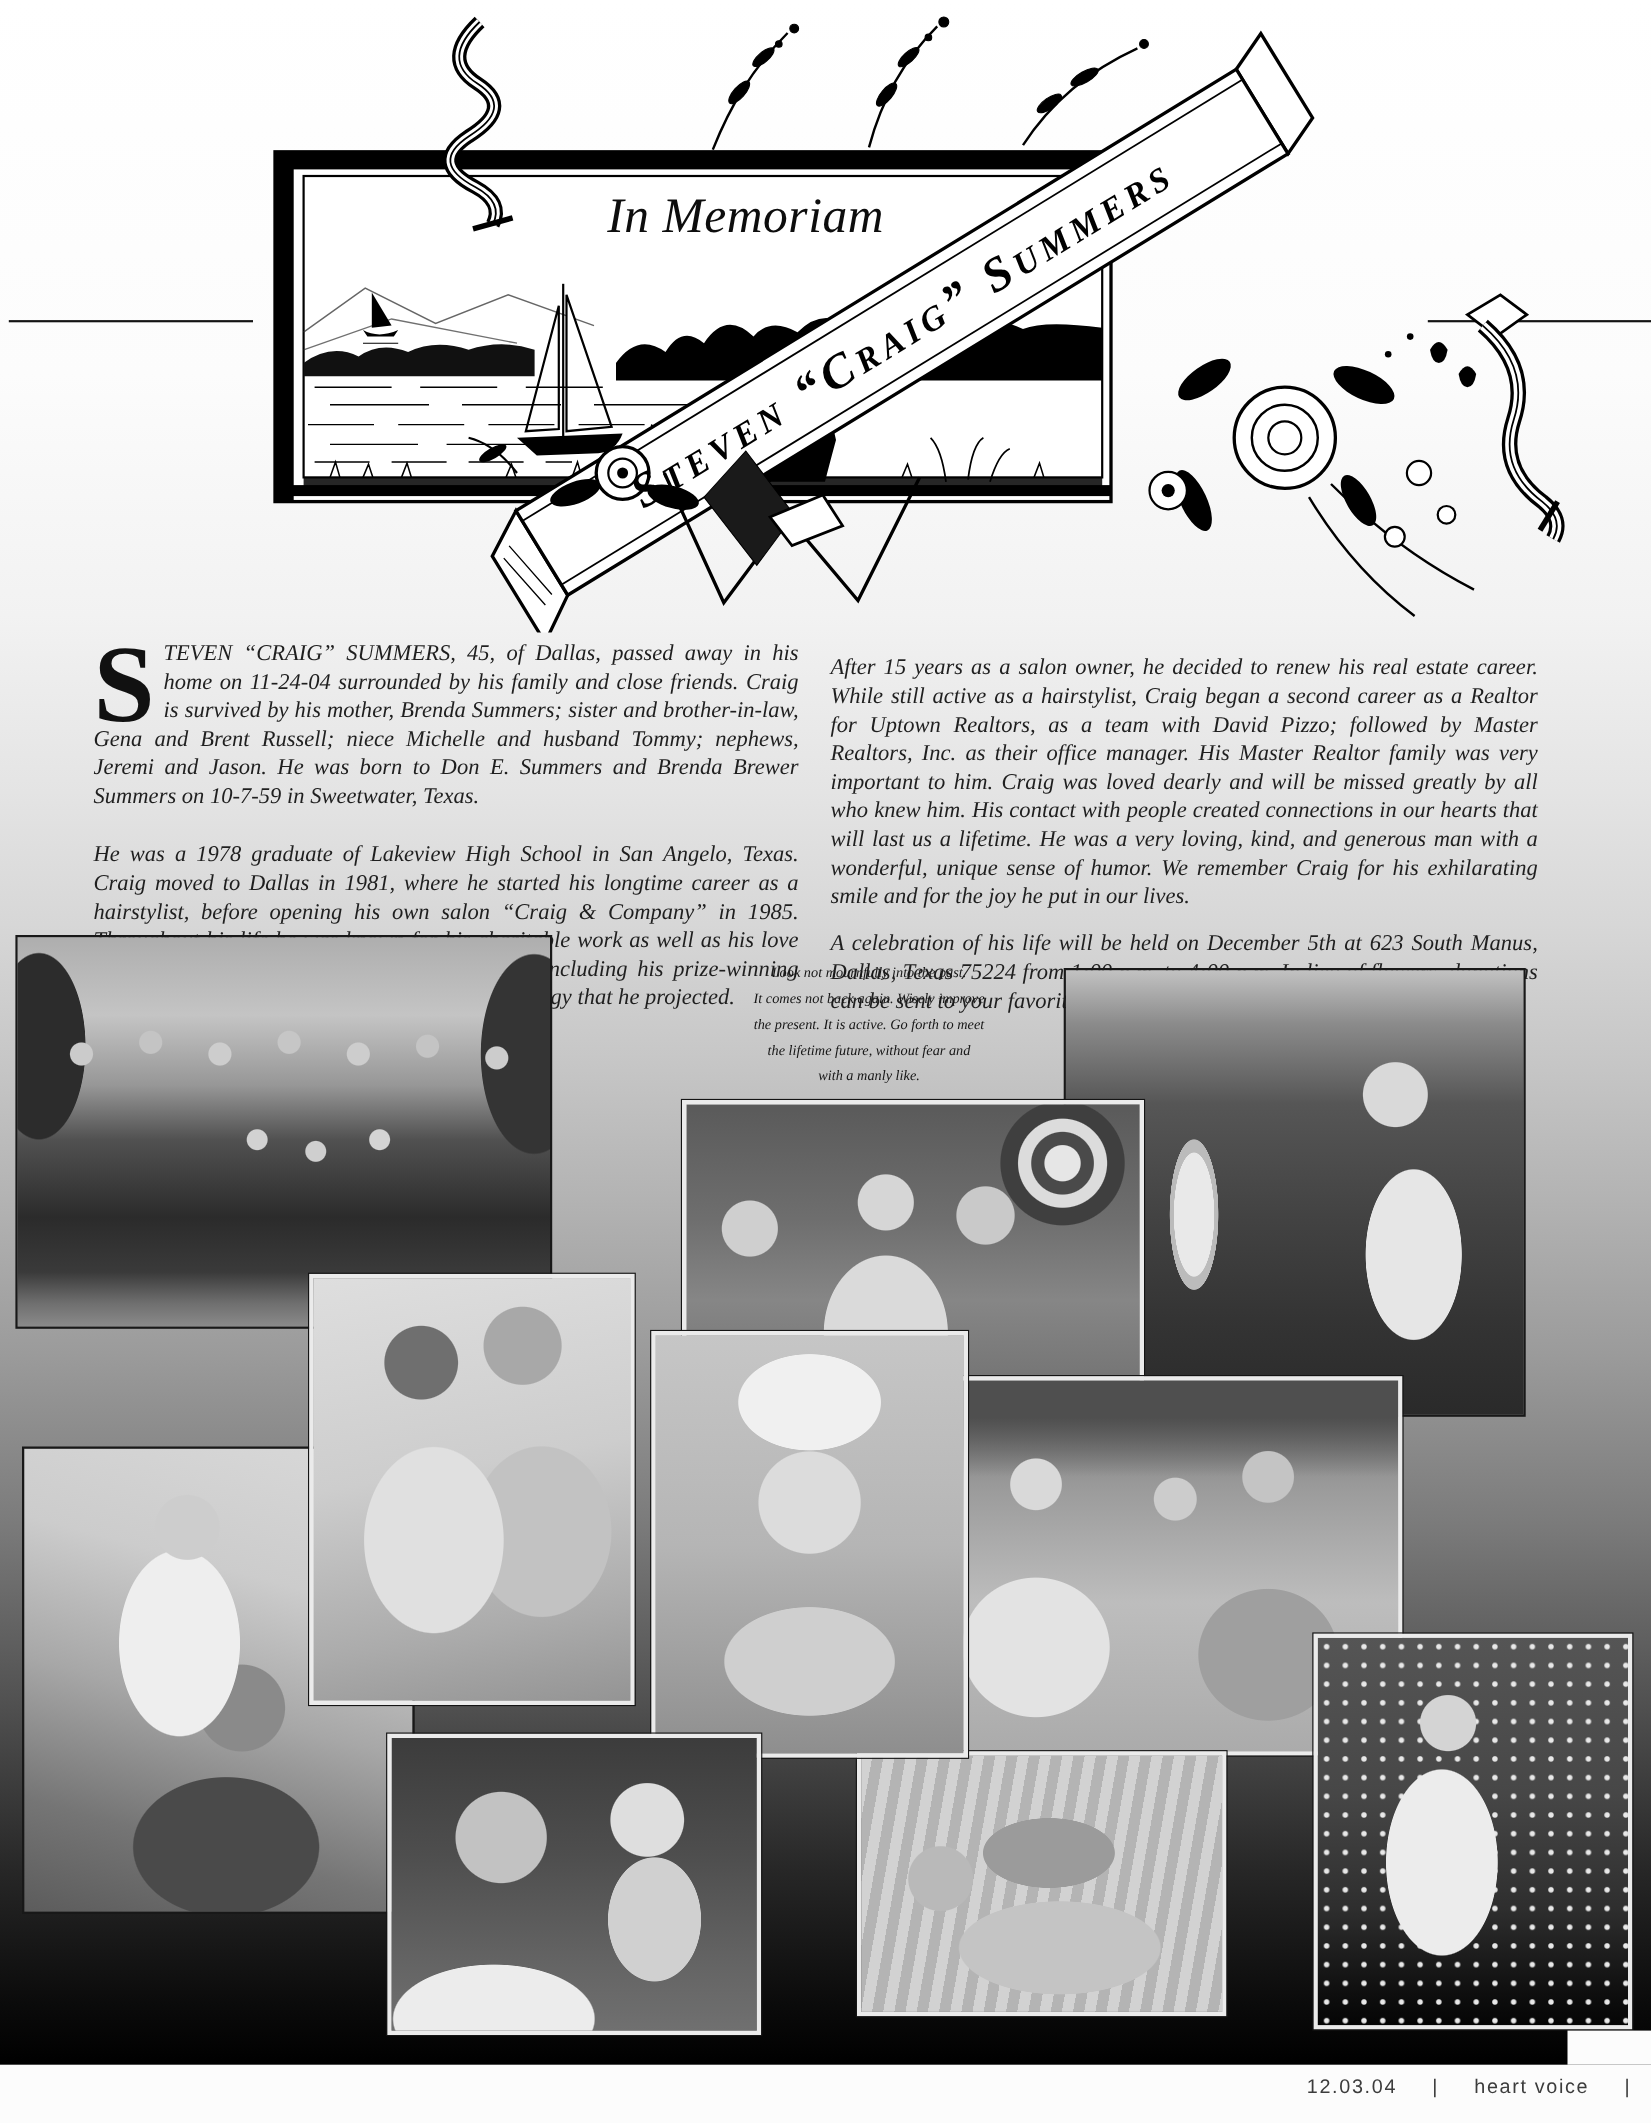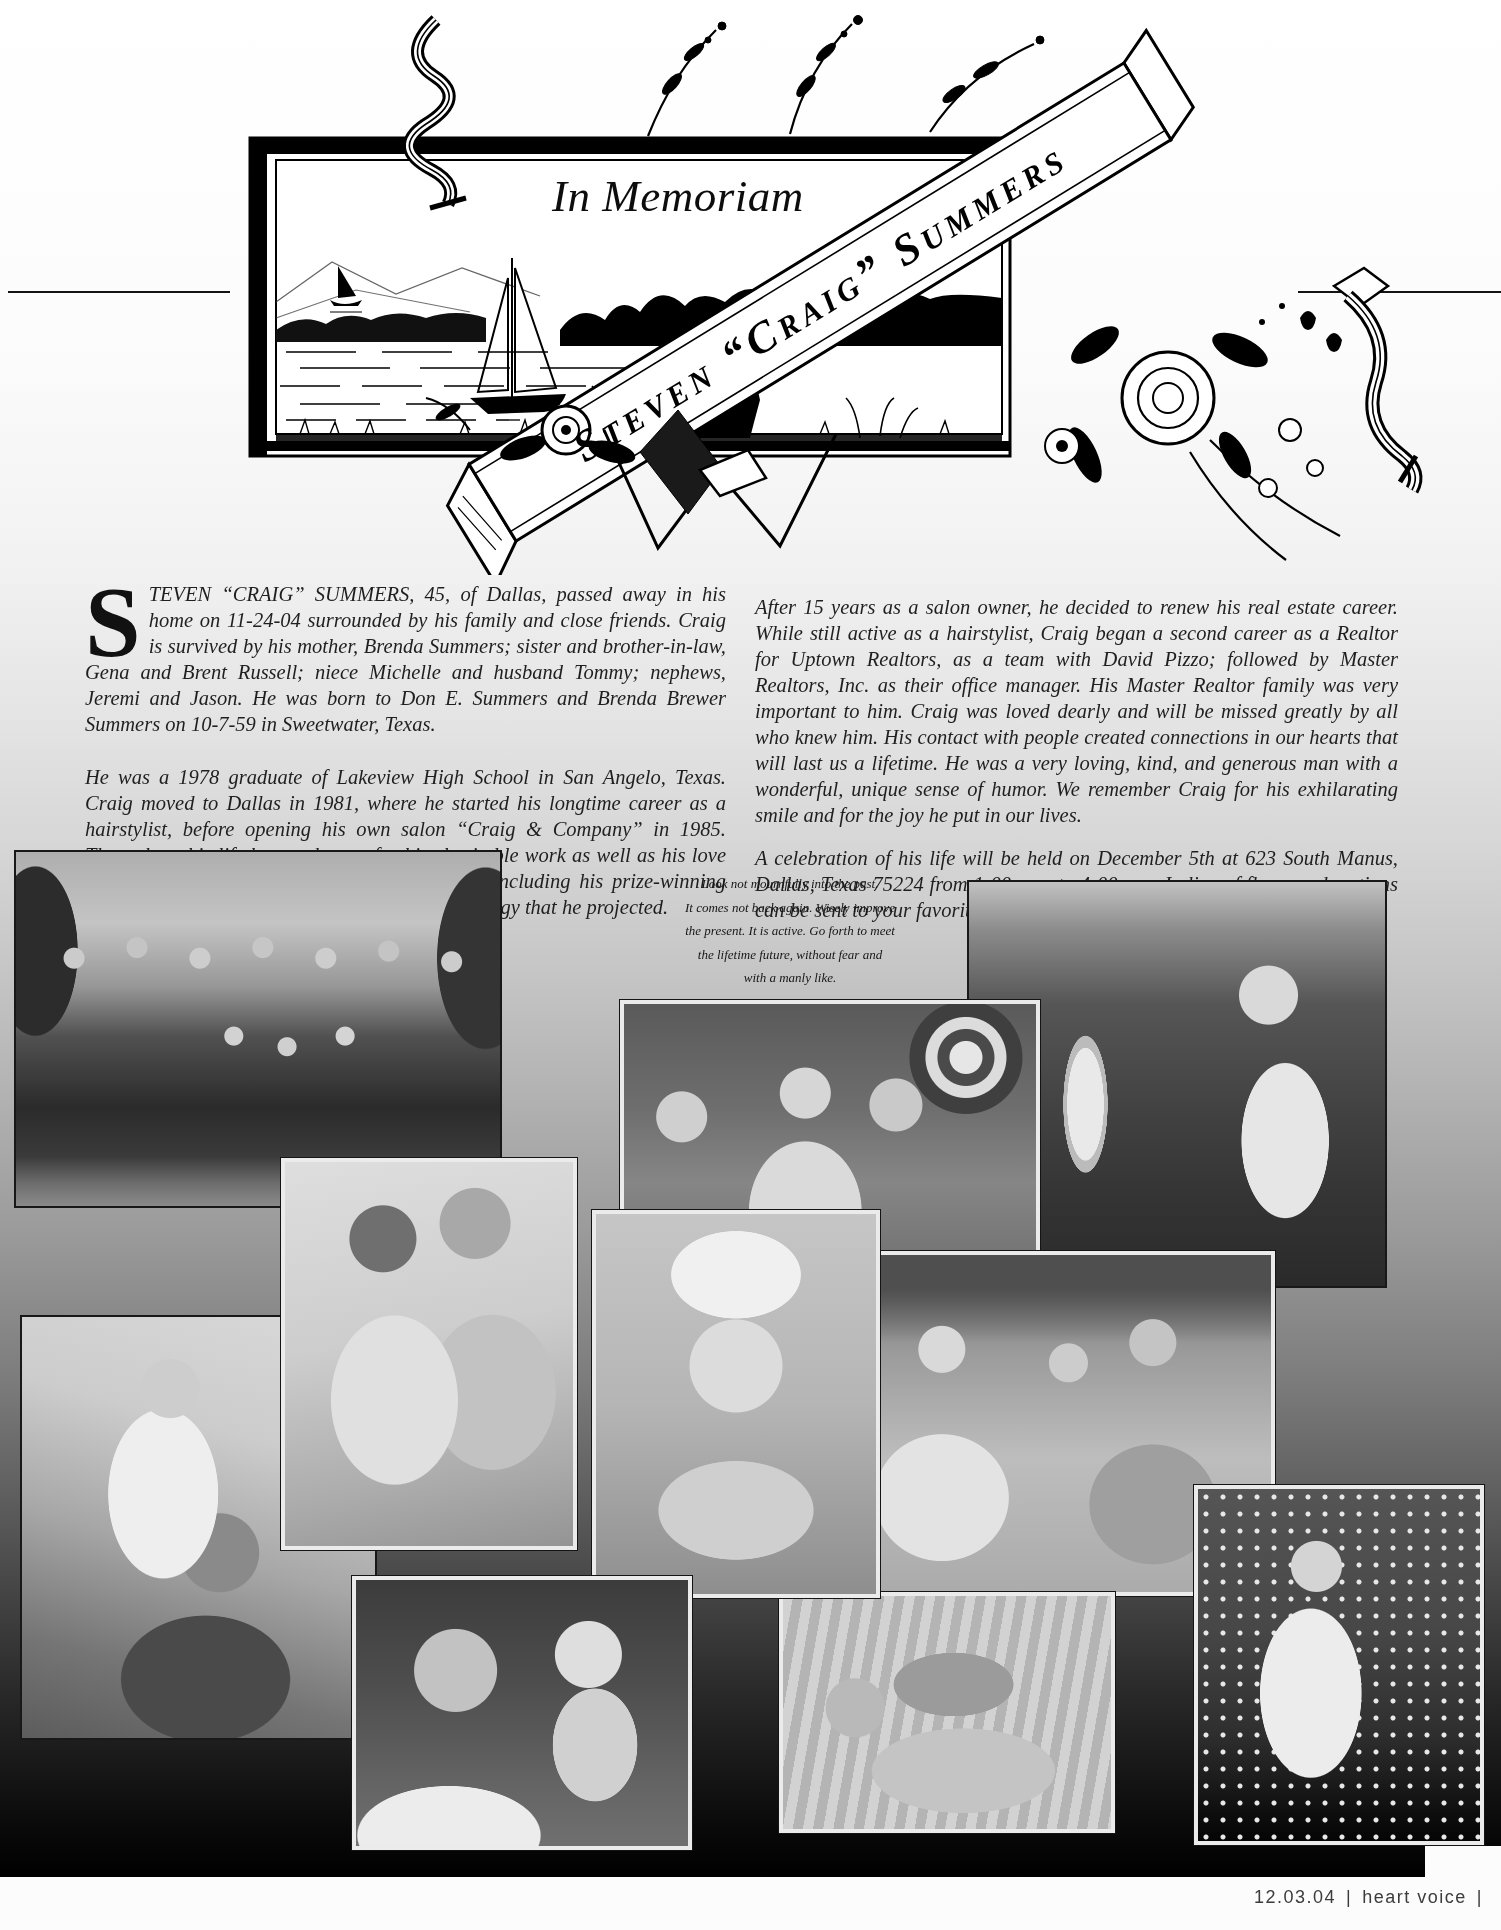--- a/index.html
+++ b/index.html
@@ -142,21 +142,21 @@
       radial-gradient(ellipse 72px 120px at 40% 58%, #ececec 0 70%, transparent 71%),
       radial-gradient(circle 3px at 8px 8px, #e8e8e8 0 2px, transparent 3px),
       linear-gradient(180deg,#555555 0%,#474747 40%,#2e2e2e 70%,#0e0e0e 92%,#050505 100%);
     background-size: auto, auto, 17px 17px, auto;
   }
 
   .white-patch { position:absolute; left:1425px; top:1846px; width:76px; height:31px; background:#fcfcfc; z-index:6; }
   .footer-strip { position:absolute; left:0; top:1877px; width:1501px; height:53px; background:#fcfcfc; z-index:7; }
   .footer-text {
     position:absolute; right:18px; top:10px;
-    display:flex; gap:10px; align-items:baseline;
+    display:flex; gap:32px; align-items:baseline;
     font-family:"Liberation Sans", sans-serif;
     font-size:18px; letter-spacing:1.5px; color:#3c3c3c;
   }
 </style>
 </head>
 <body>
 
 <div class="page">
 
   <div class="rule rule-left"></div>

